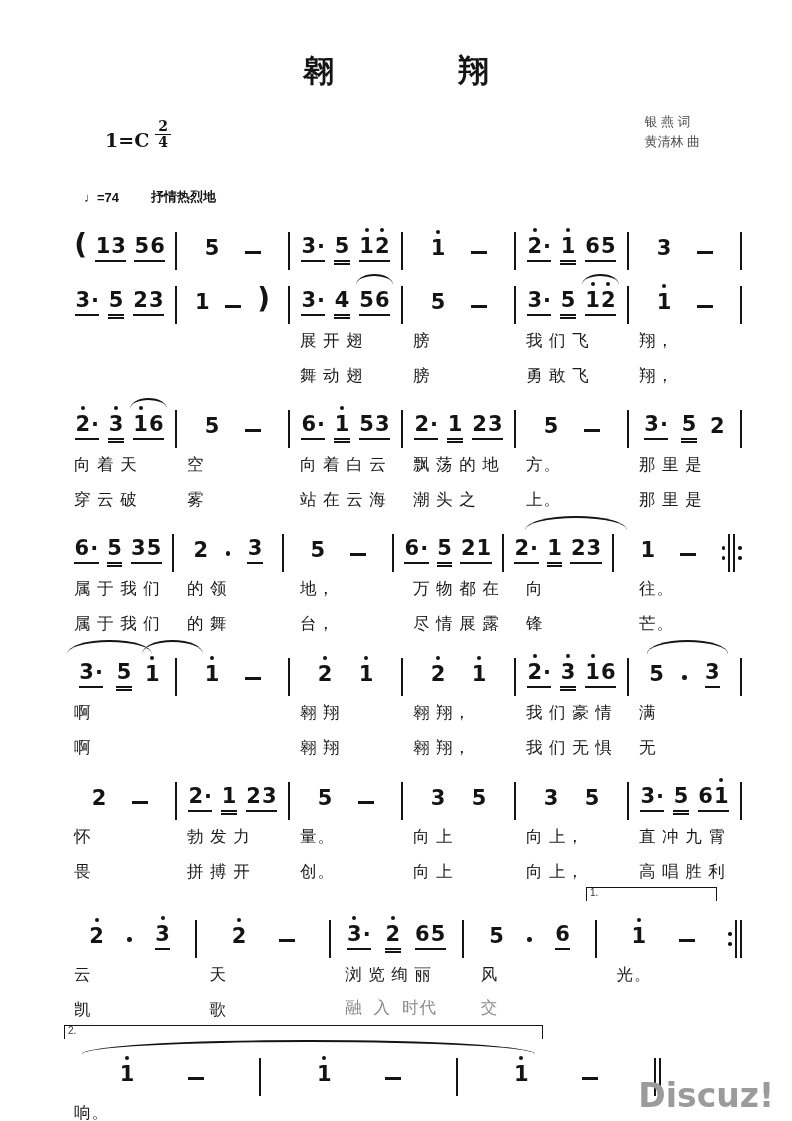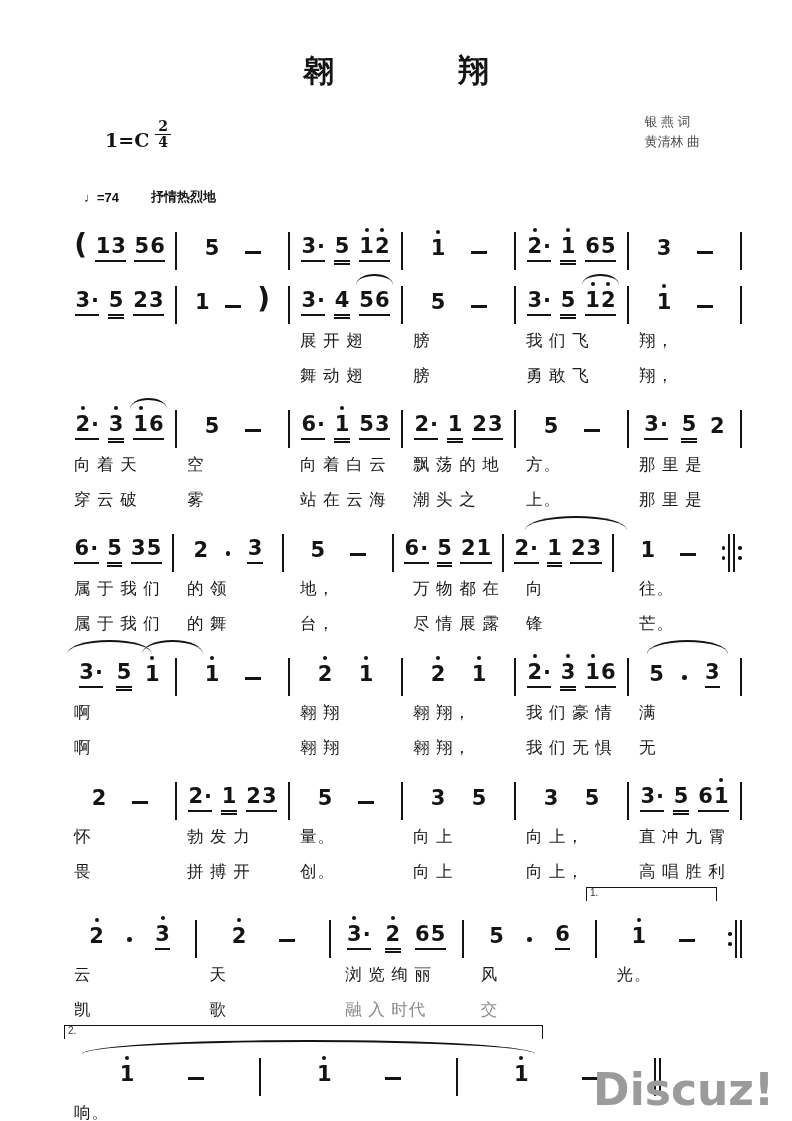--- a/index.html
+++ b/index.html
@@ -36,22 +36,22 @@
   .bl{width:2px;height:38px;background:#141414;}
   .rep-dots{display:flex;flex-direction:column;justify-content:center;gap:6px;height:38px;}
   .rep-dot{width:3.6px;height:3.6px;border-radius:50%;background:#141414;}
   .arc{position:absolute;height:12px;border-top:2px solid #141414;
        border-radius:50% 50% 0 0/100% 100% 0 0;}
   .volta{position:absolute;top:1px;height:13px;border-top:1.6px solid #141414;
          border-left:1.6px solid #141414;border-right:1.6px solid #141414;}
   .volta-label{position:absolute;left:3px;top:-1px;font-size:10px;color:#333;}
   .lyric-row{display:flex;margin-top:13px;font-size:16.5px;line-height:22px;color:#1a1a1a;letter-spacing:1px;}
   .lyric-cell{flex:1;text-align:left;padding-left:10px;white-space:nowrap;min-width:0;}
-  .lyric-cell.gray{color:#8a8a8a;}
-  .watermark{position:absolute;right:18px;bottom:6px;font-size:44px;font-weight:bold;color:#9b9b9b;
+  .lyric-cell.gray{color:#8a8a8a;font-family:Liberation Mono, monospace;}
+  .watermark{position:absolute;right:18px;bottom:6px;font-size:33px;font-weight:bold;color:#9b9b9b;
              font-family:"DejaVu Sans",sans-serif;}
 </style>
 </head>
 <body>
 
 <div class="sheet">
   <h1 class="title">翱　　　　翔</h1>
 
   <div class="meta-row">
     <div class="key-sig">

